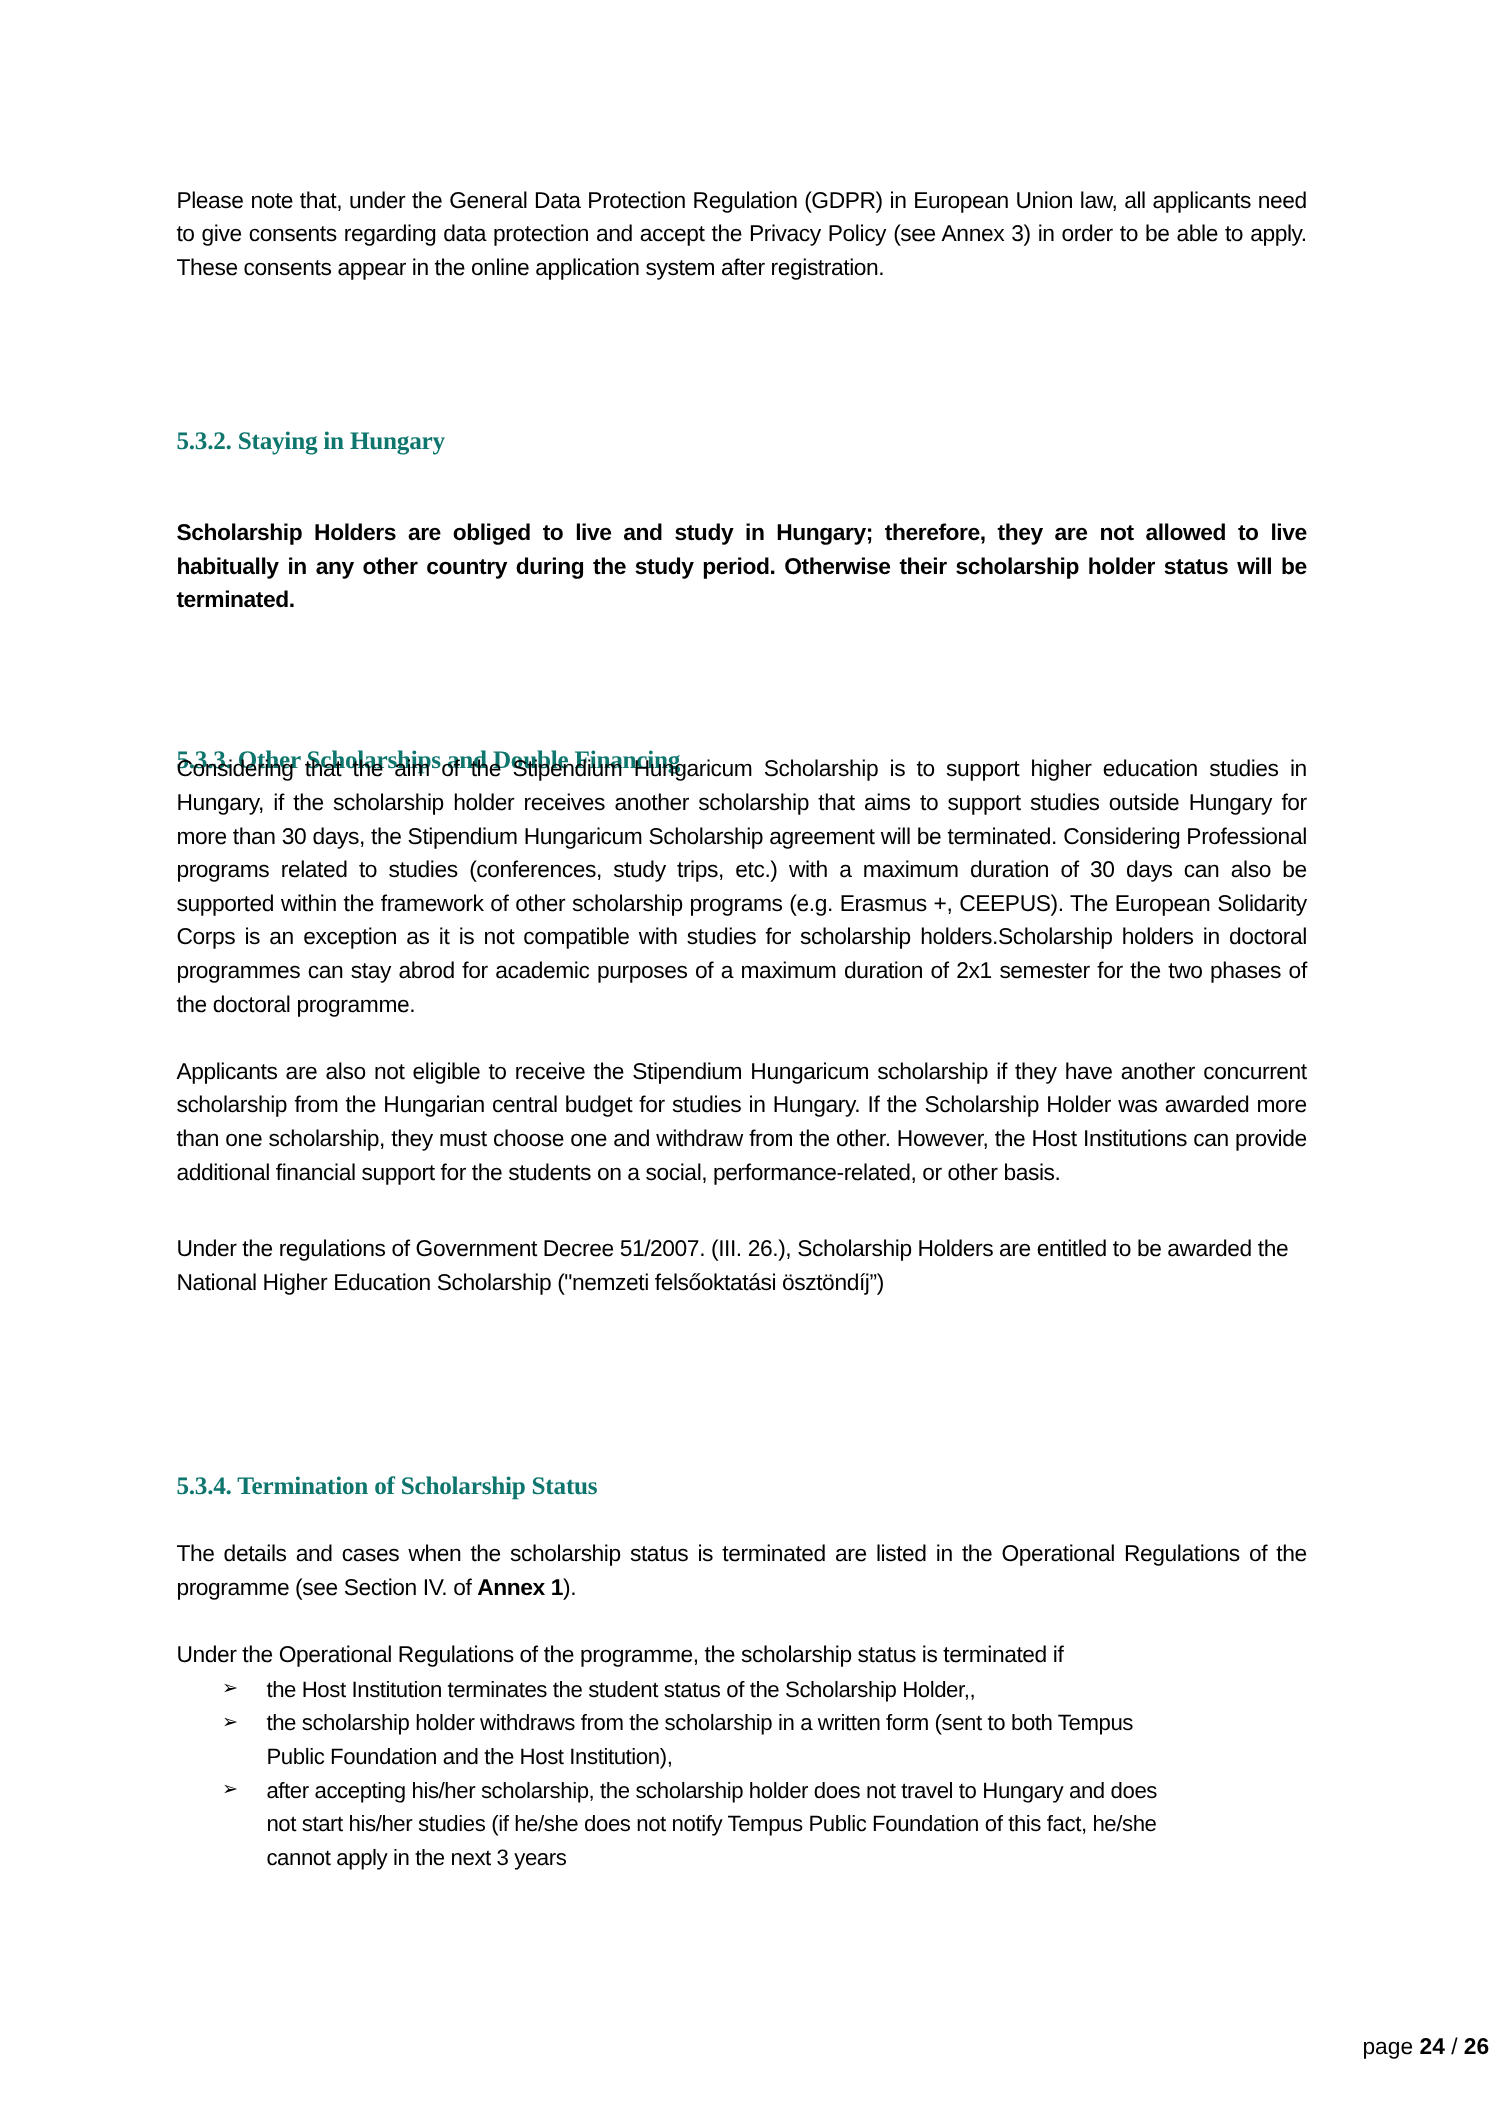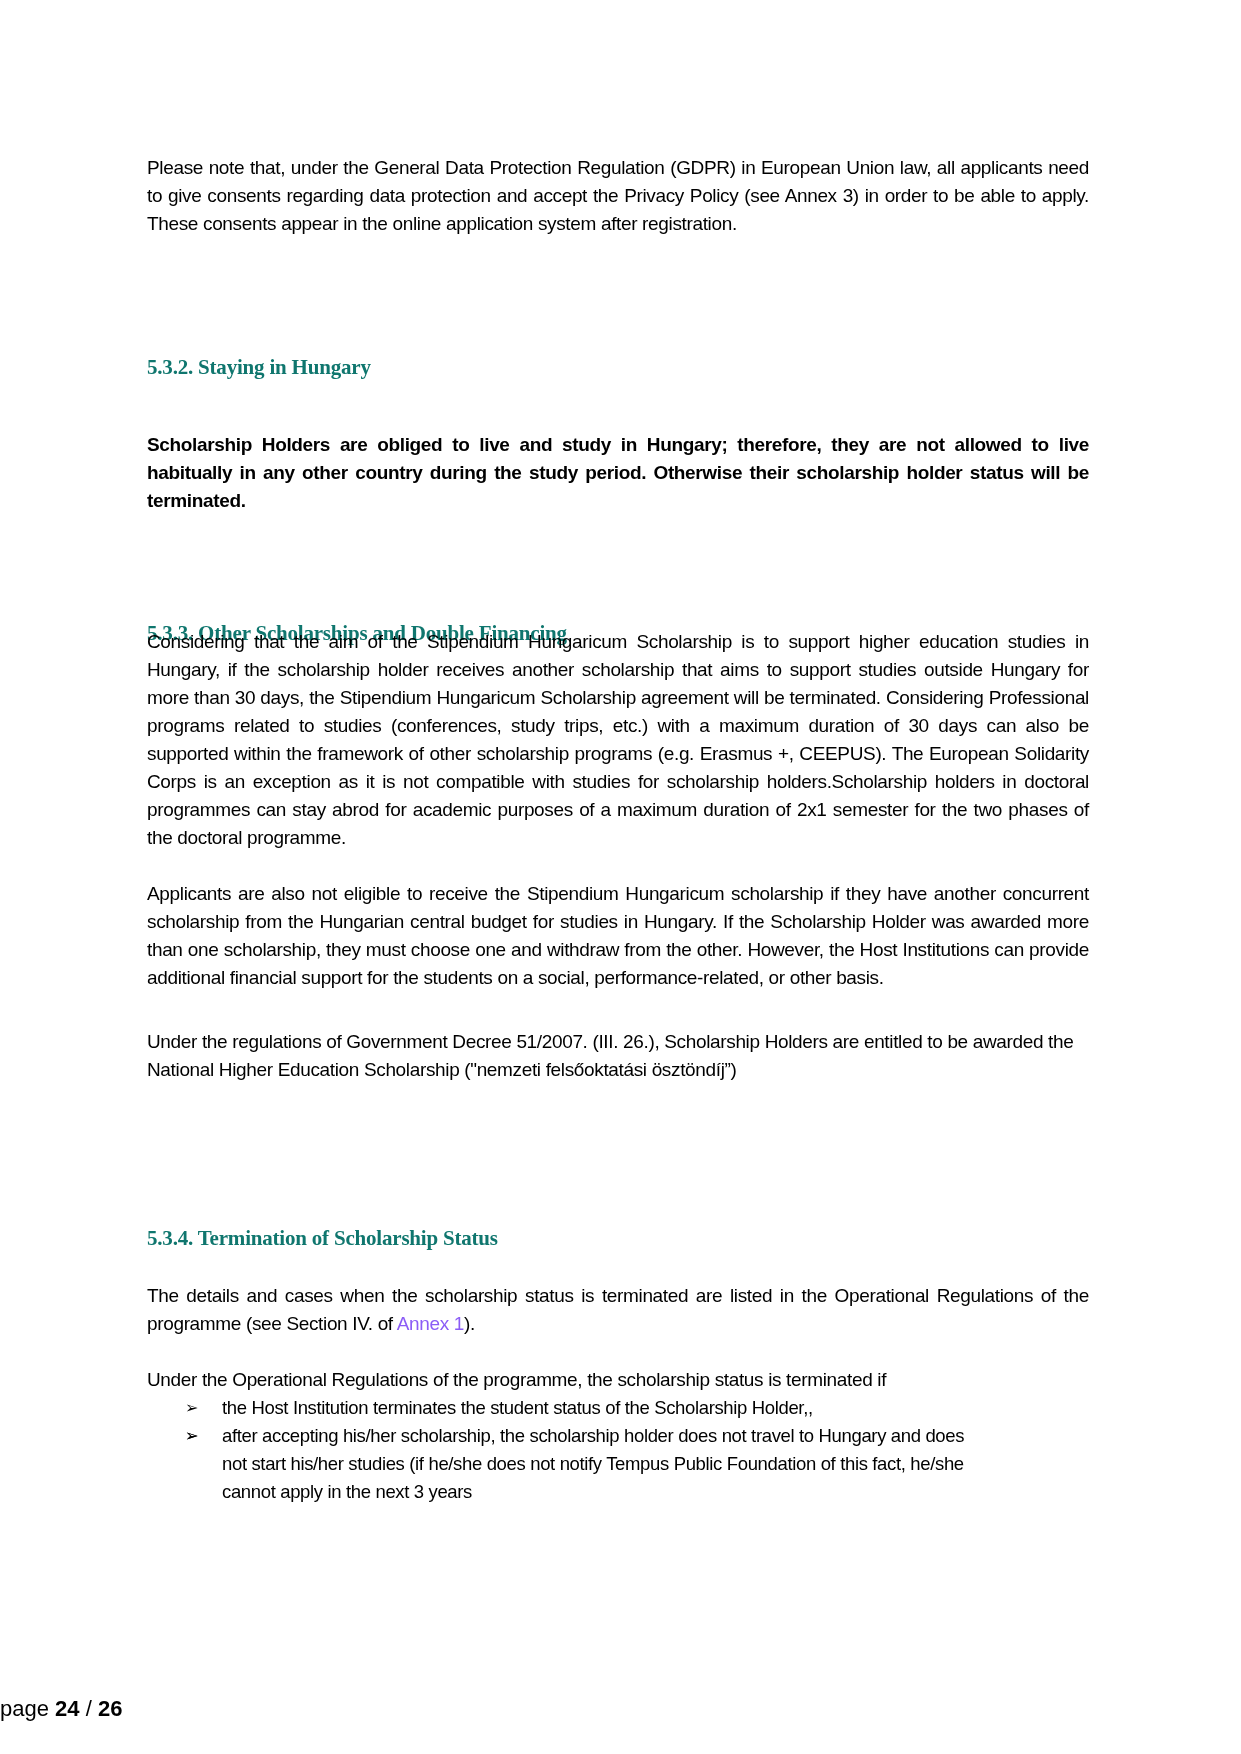--- a/index.html
+++ b/index.html
@@ -3,25 +3,25 @@
 <meta charset="utf-8">
 <style>
   html, body { margin: 0; padding: 0; background: #ffffff; }
   body { width: 1241px; height: 1754px; position: relative; overflow: hidden;
          font-family: "Liberation Sans", sans-serif; color: #000; }
   .page { position: absolute; left: 147px; top: 0; width: 942px; }
   .para { font-size: 19px; line-height: 28px; text-align: justify; margin: 0; letter-spacing: -0.35px; }
   .para.bold { font-weight: bold; }
   .heading { font-family: "Liberation Serif", serif; font-weight: bold; color: #0f766e;
              font-size: 21px; margin: 0; letter-spacing: -0.2px; }
-  .link { color: #8b5cf6; font-weight: normal; cursor: pointer; }
+  .link { color: #000000; font-weight: bold; cursor: pointer; }
   ul.arrows { list-style: none; margin: 0; padding: 0; }
   ul.arrows li { position: relative; padding-left: 75px; font-size: 18.5px; line-height: 28px; letter-spacing: -0.35px; }
   ul.arrows li .bullet { position: absolute; left: 38px; top: 0; font-size: 16px; }
-  .footer { position: absolute; top: 1696px; left: 0; width: 1241px; text-align: left; font-size: 22px; }
+  .footer { position: absolute; top: 1696px; left: 0; width: 1241px; text-align: right; font-size: 19px; }
   .footer b { font-weight: bold; }
 </style>
 </head>
 <body>
 
 <div class="page">
 
   <p class="para" style="position:absolute; top:154px; width:942px;">Please note that, under the General Data Protection Regulation (GDPR) in European Union law, all applicants need to give consents regarding data protection and accept the Privacy Policy (see Annex 3) in order to be able to apply. These consents appear in the online application system after registration.</p>
 
   <h3 class="heading" style="position:absolute; top:355px;">5.3.2. Staying in Hungary</h3>
@@ -42,20 +42,21 @@
 
   <p class="para" style="position:absolute; top:1366px; width:942px; text-align:left;">Under the Operational Regulations of the programme, the scholarship status is terminated if</p>
 
   <ul class="arrows" style="position:absolute; top:1394px; width:942px;">
     <li style="padding-right:120px;">
       <span class="bullet">➢</span>
       <span>the Host Institution terminates the student status of the Scholarship Holder,,</span>
     </li>
     <li style="padding-right:120px;">
       <span class="bullet">➢</span>
+      <span>the scholarship holder withdraws from the scholarship in a written form (sent to both Tempus Public Foundation and the Host Institution),</span>
     </li>
     <li style="padding-right:120px;">
       <span class="bullet">➢</span>
       <span>after accepting his/her scholarship, the scholarship holder does not travel to Hungary and does not start his/her studies (if he/she does not notify Tempus Public Foundation of this fact, he/she cannot apply in the next 3 years</span>
     </li>
   </ul>
 </div>
 
 <div class="footer"><span>page </span><b>24</b><span> / </span><b>26</b></div>
 

